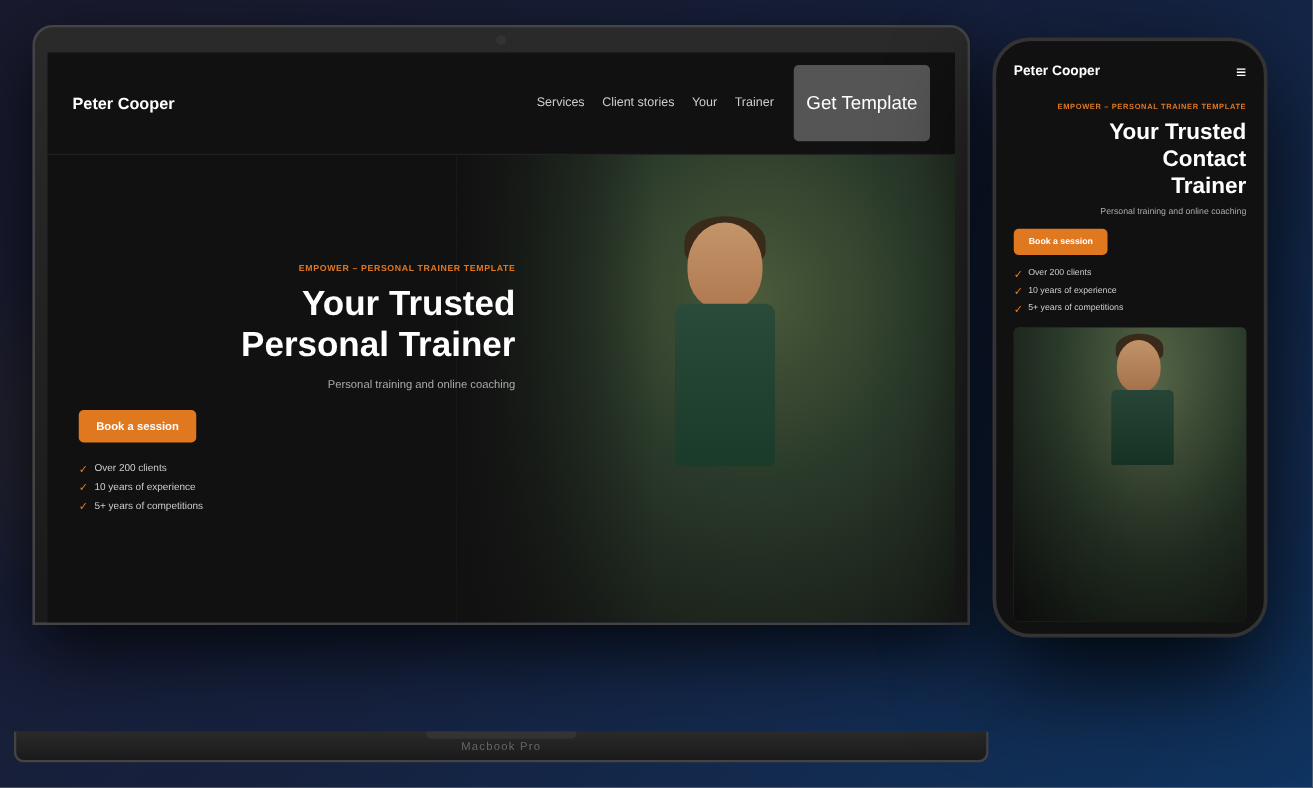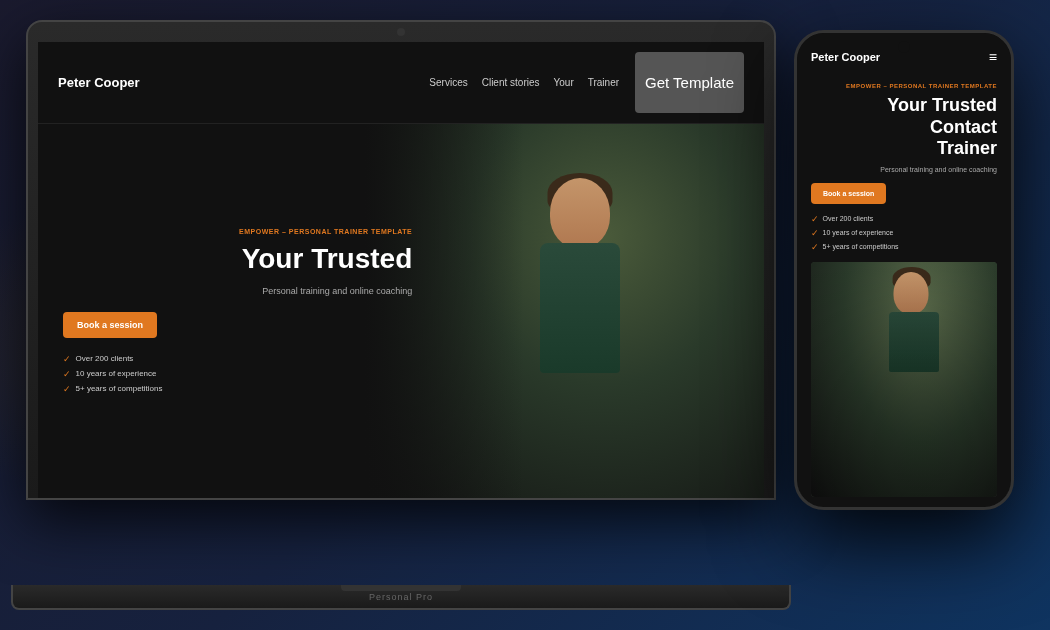--- a/index.html
+++ b/index.html
@@ -531,20 +531,21 @@
               <span>Trainer</span>
             </div>
             <div class="desktop-get-template">Get Template</div>
           </div>
 
           <div class="desktop-hero">
             <div class="desktop-hero-left">
               <div class="desktop-template-label">EMPOWER – PERSONAL TRAINER TEMPLATE</div>
               <div class="desktop-hero-title">
                 <span>Your Trusted</span><br>
+                <span>Personal Trainer</span>
               </div>
               <div class="desktop-hero-subtitle">Personal training and online coaching</div>
               <div class="desktop-book-btn">Book a session</div>
               <div class="desktop-checkmarks">
                 <div class="desktop-check-item">
                   <span class="check-icon">✓</span>
                   <span>Over 200 clients</span>
                 </div>
                 <div class="desktop-check-item">
                   <span class="check-icon">✓</span>
@@ -567,21 +568,21 @@
               <div class="hero-left-fade"></div>
             </div>
           </div>
         </div>
       </div>
     </div>
 
     <div class="laptop-base">
       <div class="laptop-hinge"></div>
     </div>
-    <div class="laptop-label">Personal Pro</div>
+    <div class="laptop-label">Macbook Pro</div>
   </div>
 
   <div class="phone">
     <div class="phone-body">
       <div class="phone-notch"></div>
       <div class="phone-screen">
 
         <div class="website-mobile">
 
           <div class="mobile-nav">

